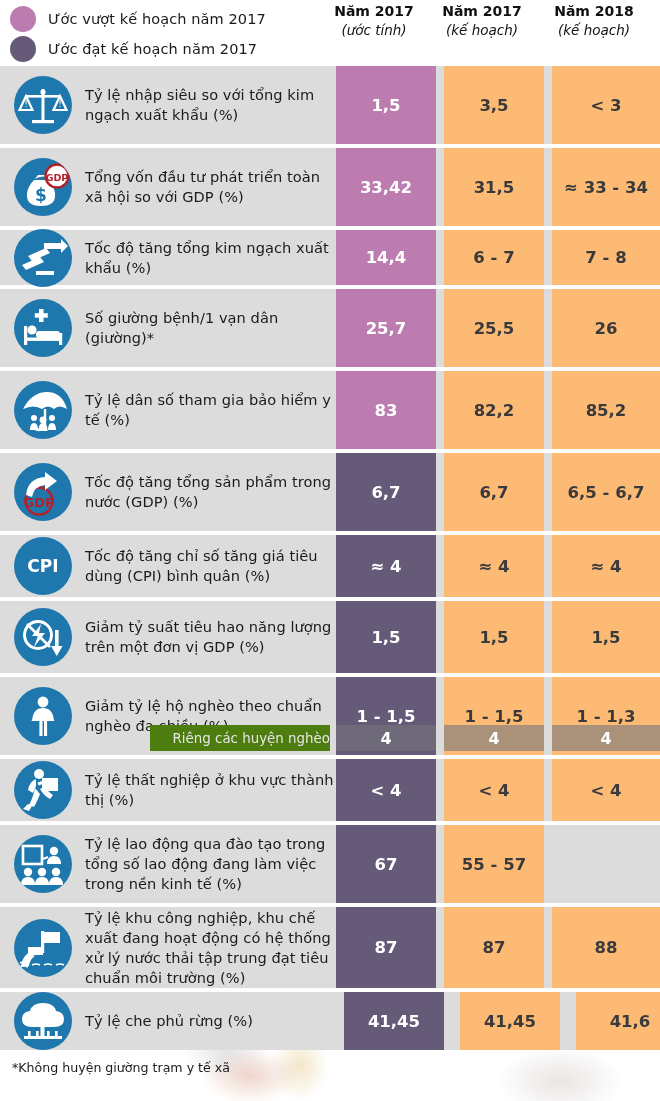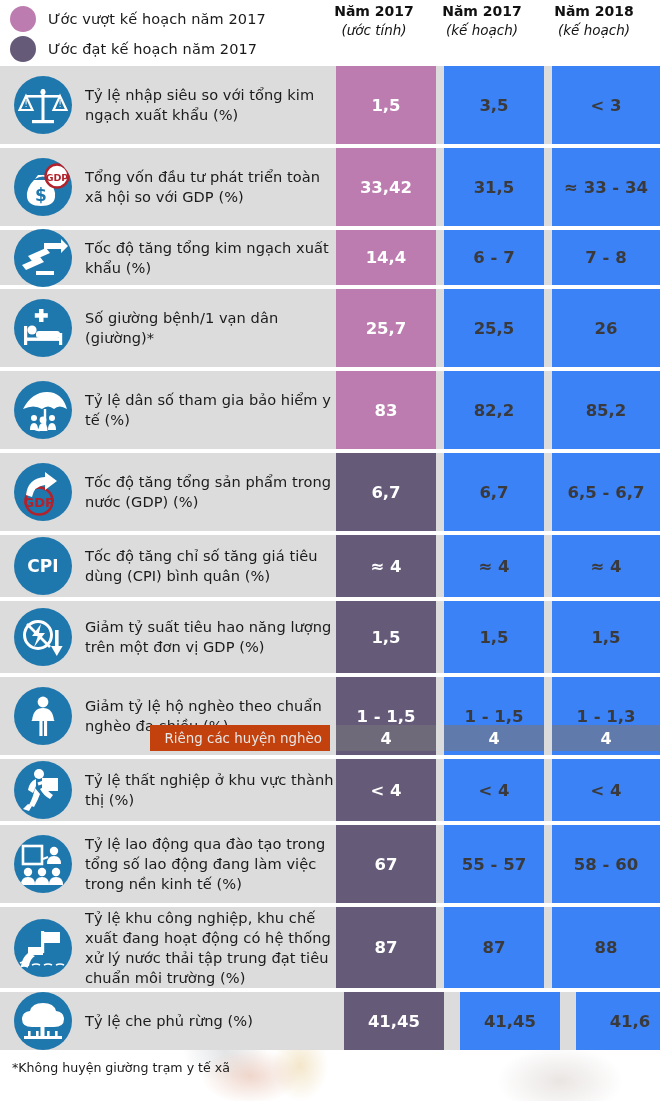--- a/index.html
+++ b/index.html
@@ -81,21 +81,21 @@
     line-height: 20px;
     color: #1b1b1b;
     letter-spacing: .05px;
   }
 
   .cell-val {
     width: 100px; flex: 0 0 100px;
     margin-left: 8px;
     display: flex; align-items: center; justify-content: center;
     font-size: 16.5px; font-weight: bold; color: #3a3a3c;
-    background: #3b82f6;
+    background: #fdba74;
   }
   .cell-val.est {
     margin-left: 0;
     color: #ffffff;
     background: #bd7cb0;
   }
   .cell-val.est.dark { background: #655a78; }
   .cell-val.last { width: 108px; flex: 0 0 108px; }
 
   
@@ -104,25 +104,24 @@
     left: 150px; right: 0;
     bottom: 4px;
     height: 26px;
     display: flex;
     align-items: stretch;
     z-index: 4;
     pointer-events: none;
   }
   .poor-band .pb-note {
     flex: 1 1 auto;
-    background: #c2410c;
+    background: #4d7c0f;
     color: #e7e7e8;
     font-size: 13.4px;
     display: flex; align-items: center; justify-content: flex-end;
-    padding-right: 8px;
   }
   .poor-band .pb-val {
     width: 100px; flex: 0 0 100px;
     background: rgba(120,120,124,0.62);
     color: #ffffff; font-weight: bold; font-size: 16px;
     display: flex; align-items: center; justify-content: center;
     margin-left: 8px;
   }
   .poor-band .pb-val.est { margin-left: 6px; background: rgba(112,110,122,0.80); }
   .poor-band .pb-val.last { width: 108px; flex: 0 0 108px; }
@@ -363,21 +362,20 @@
               <circle cx="28" cy="37" r="4.2" fill="#ffffff"></circle>
               <path d="M28 42 q-7 0 -7 8 l14 0 q0 -8 -7 -8 z" fill="#ffffff"></path>
               <circle cx="42" cy="37" r="4.2" fill="#ffffff"></circle>
               <path d="M42 42 q-7 0 -7 8 l14 0 q0 -8 -7 -8 z" fill="#ffffff"></path>
             </svg>
           </span>
           <span class="label-text">Tỷ lệ lao động qua đào tạo trong tổng số lao động đang làm việc trong nền kinh tế (%)</span>
         </div>
         <div class="cell-val est dark">67</div>
         <div class="cell-val">55 - 57</div>
-        <div class="cell-val last">58 - 60</div>
       </div>
       <div class="row" style="height: 81px;">
         <div class="cell-label">
           <span class="icon-wrap">
             <svg width="58" height="58" viewBox="0 0 58 58">
               <rect x="27" y="12" width="3.2" height="22" fill="#ffffff"></rect>
               <rect x="30" y="13" width="16" height="11" fill="#ffffff"></rect>
               <rect x="14" y="28" width="15" height="8" fill="#ffffff"></rect>
               <path d="M14 34 q-6 5 -7 13 l8 0 q1 -7 6 -10 z" fill="#ffffff"></path>
               <path d="M6 44 q4 -2 8 0 M6 48 q4 -2 8 0 M18 46 q4 -2 8 0 M30 46 q4 -2 8 0 M42 46 q4 -2 8 0" stroke="#ffffff" stroke-width="1.6" fill="none"></path>

